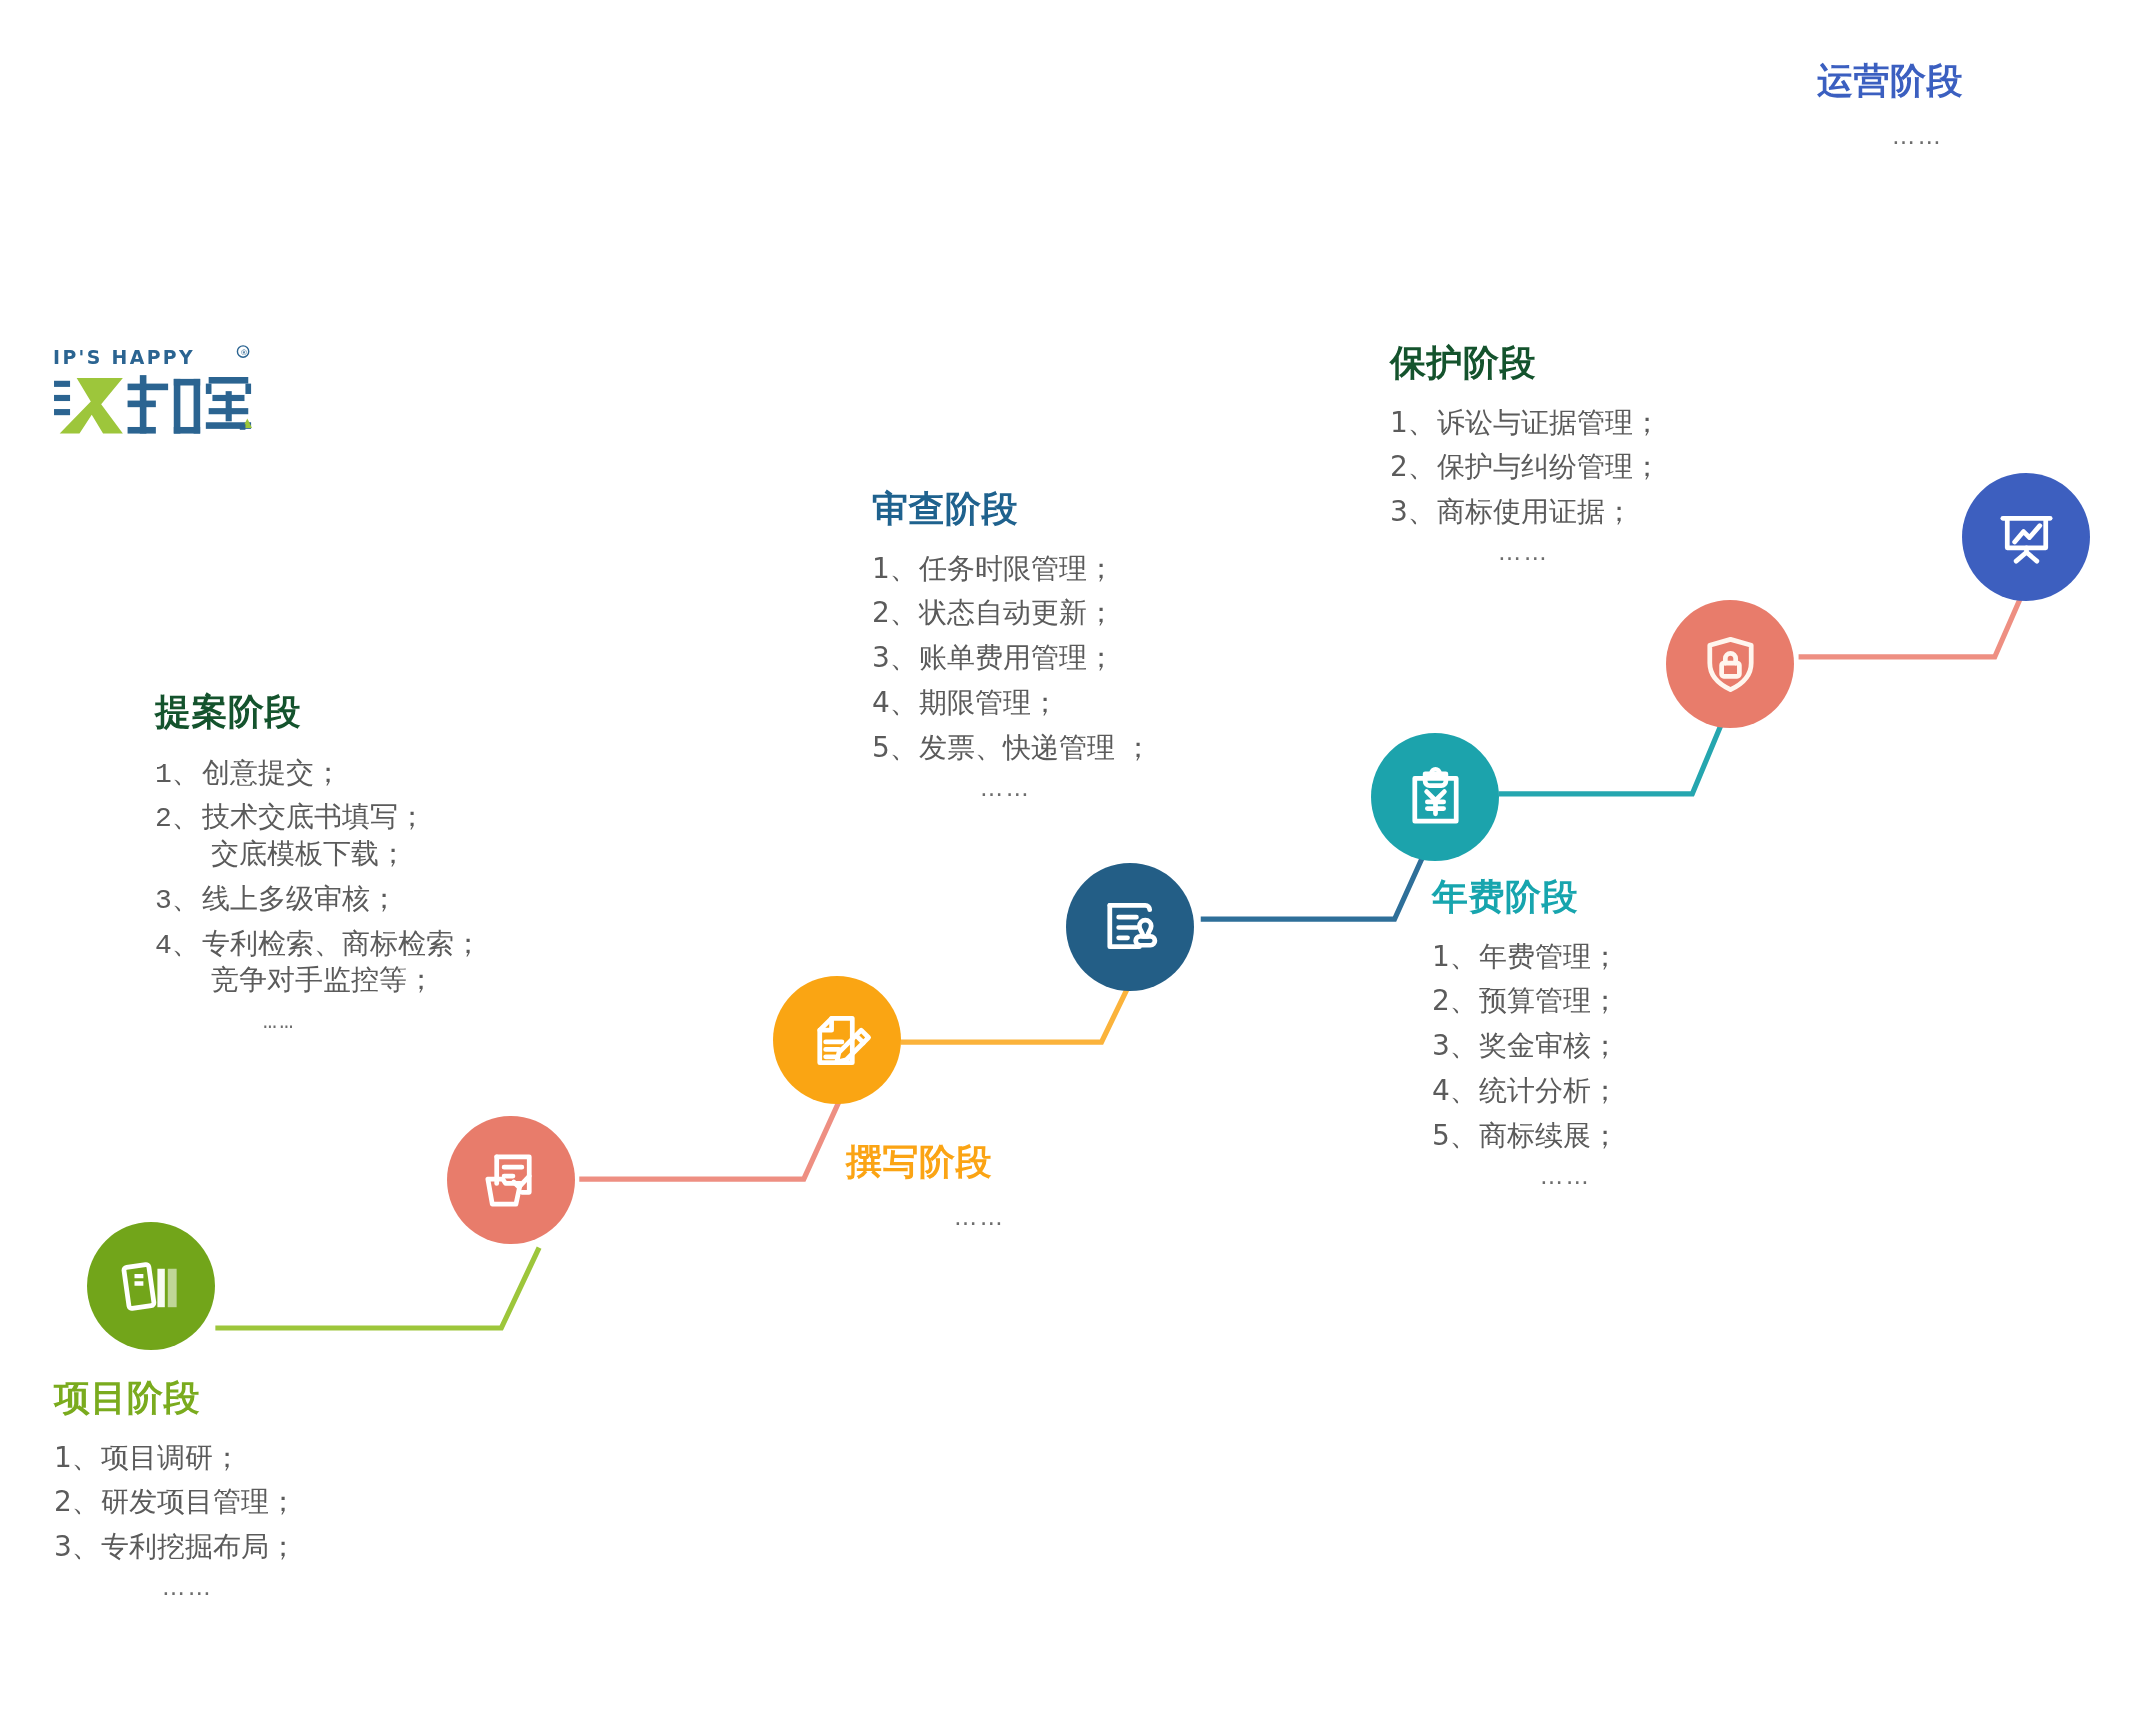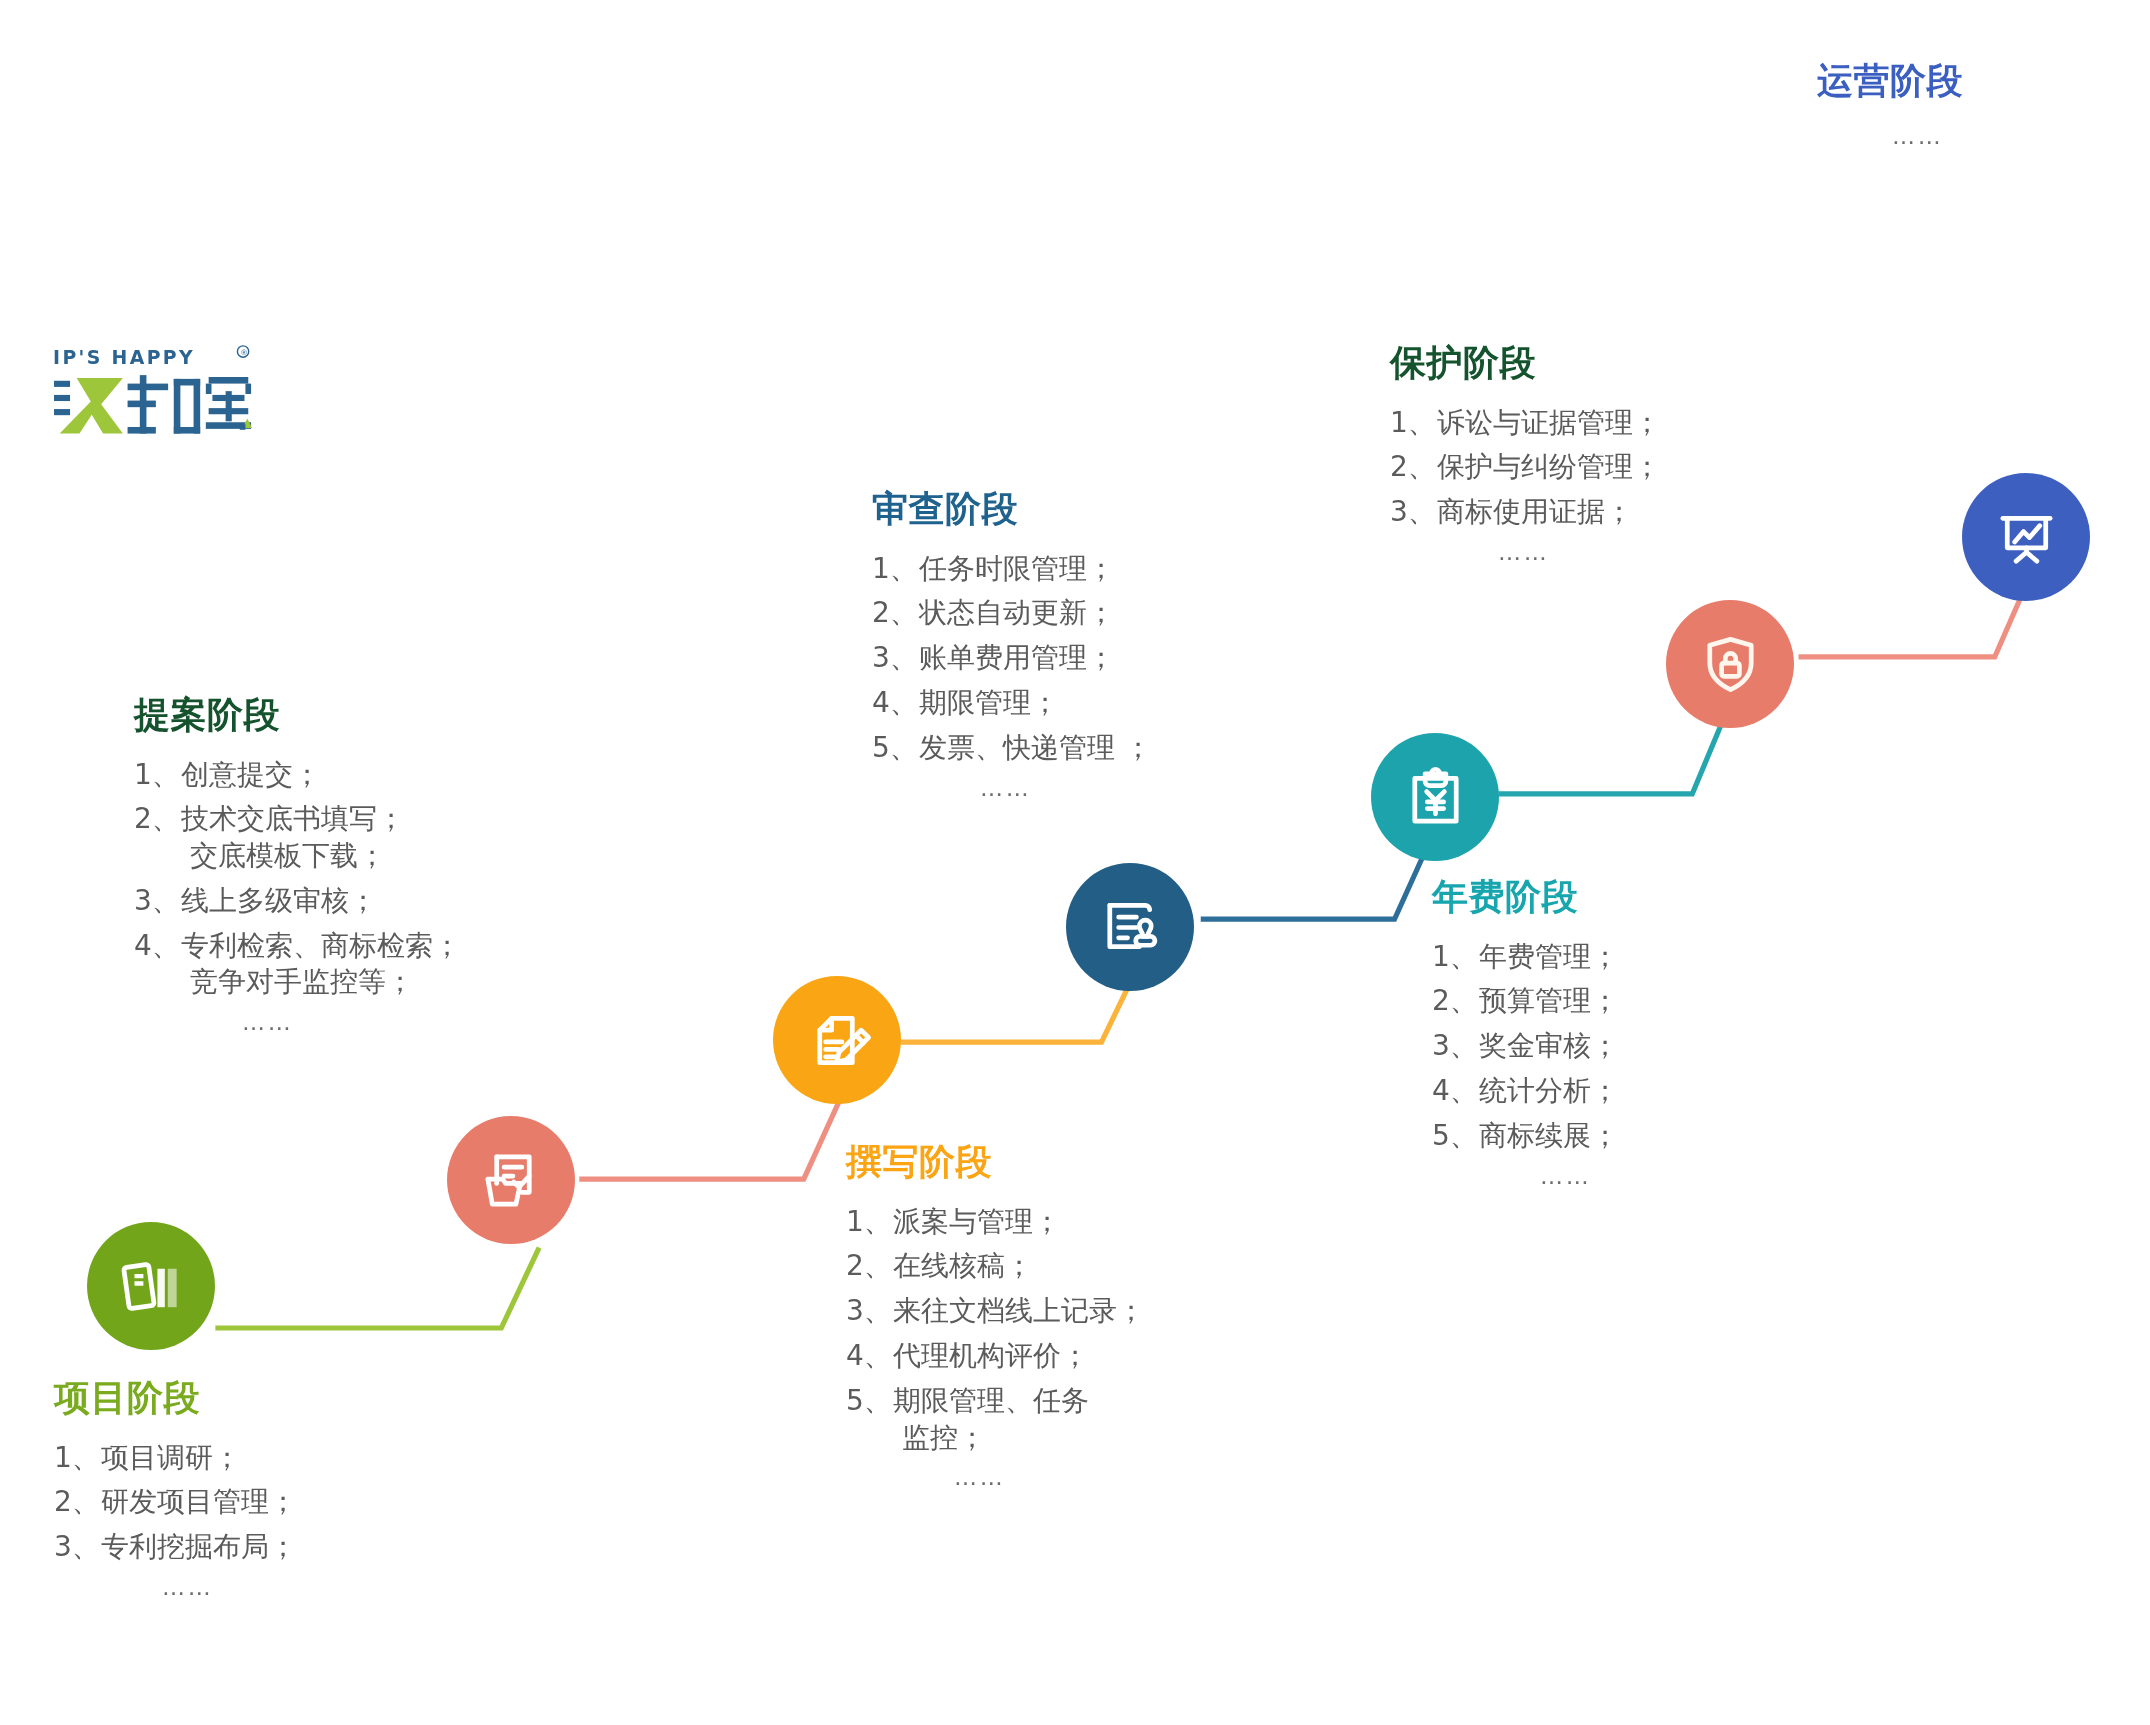--- a/index.html
+++ b/index.html
@@ -188,40 +188,33 @@
   <div class="block" style="left:54px;top:1378px;">
     <div class="ttl c-green">项目阶段</div>
     <ol>
       <li><span class="num">1、</span><span>项目调研；</span></li>
       <li><span class="num">2、</span><span>研发项目管理；</span></li>
       <li><span class="num">3、</span><span>专利挖掘布局；</span></li>
     </ol>
     <div class="dots dots-l">……</div>
   </div>
 
-  <div class="block" style="left:134px;top:695px;">
+  <div class="block" style="left:155px;top:695px;font-family:Liberation Mono, monospace;">
     <div class="ttl c-salmon">提案阶段</div>
     <ol>
       <li><span class="num">1、</span><span>创意提交；</span></li>
       <li><span class="num">2、</span><span>技术交底书填写；</span><span class="cont">交底模板下载；</span></li>
       <li><span class="num">3、</span><span>线上多级审核；</span></li>
       <li><span class="num">4、</span><span>专利检索、商标检索；</span><span class="cont">竞争对手监控等；</span></li>
     </ol>
     <div class="dots dots-l">……</div>
   </div>
 
   <div class="block" style="left:846px;top:1142px;">
     <div class="ttl c-orange">撰写阶段</div>
-    <ol>
-      <li><span class="num">1、</span><span>派案与管理；</span></li>
-      <li><span class="num">2、</span><span>在线核稿；</span></li>
-      <li><span class="num">3、</span><span>来往文档线上记录；</span></li>
-      <li><span class="num">4、</span><span>代理机构评价；</span></li>
-      <li><span class="num">5、</span><span>期限管理、任务</span><span class="cont">监控；</span></li>
-    </ol>
     <div class="dots dots-l">……</div>
   </div>
 
   <div class="block" style="left:872px;top:489px;">
     <div class="ttl c-navy">审查阶段</div>
     <ol>
       <li><span class="num">1、</span><span>任务时限管理；</span></li>
       <li><span class="num">2、</span><span>状态自动更新；</span></li>
       <li><span class="num">3、</span><span>账单费用管理；</span></li>
       <li><span class="num">4、</span><span>期限管理；</span></li>

